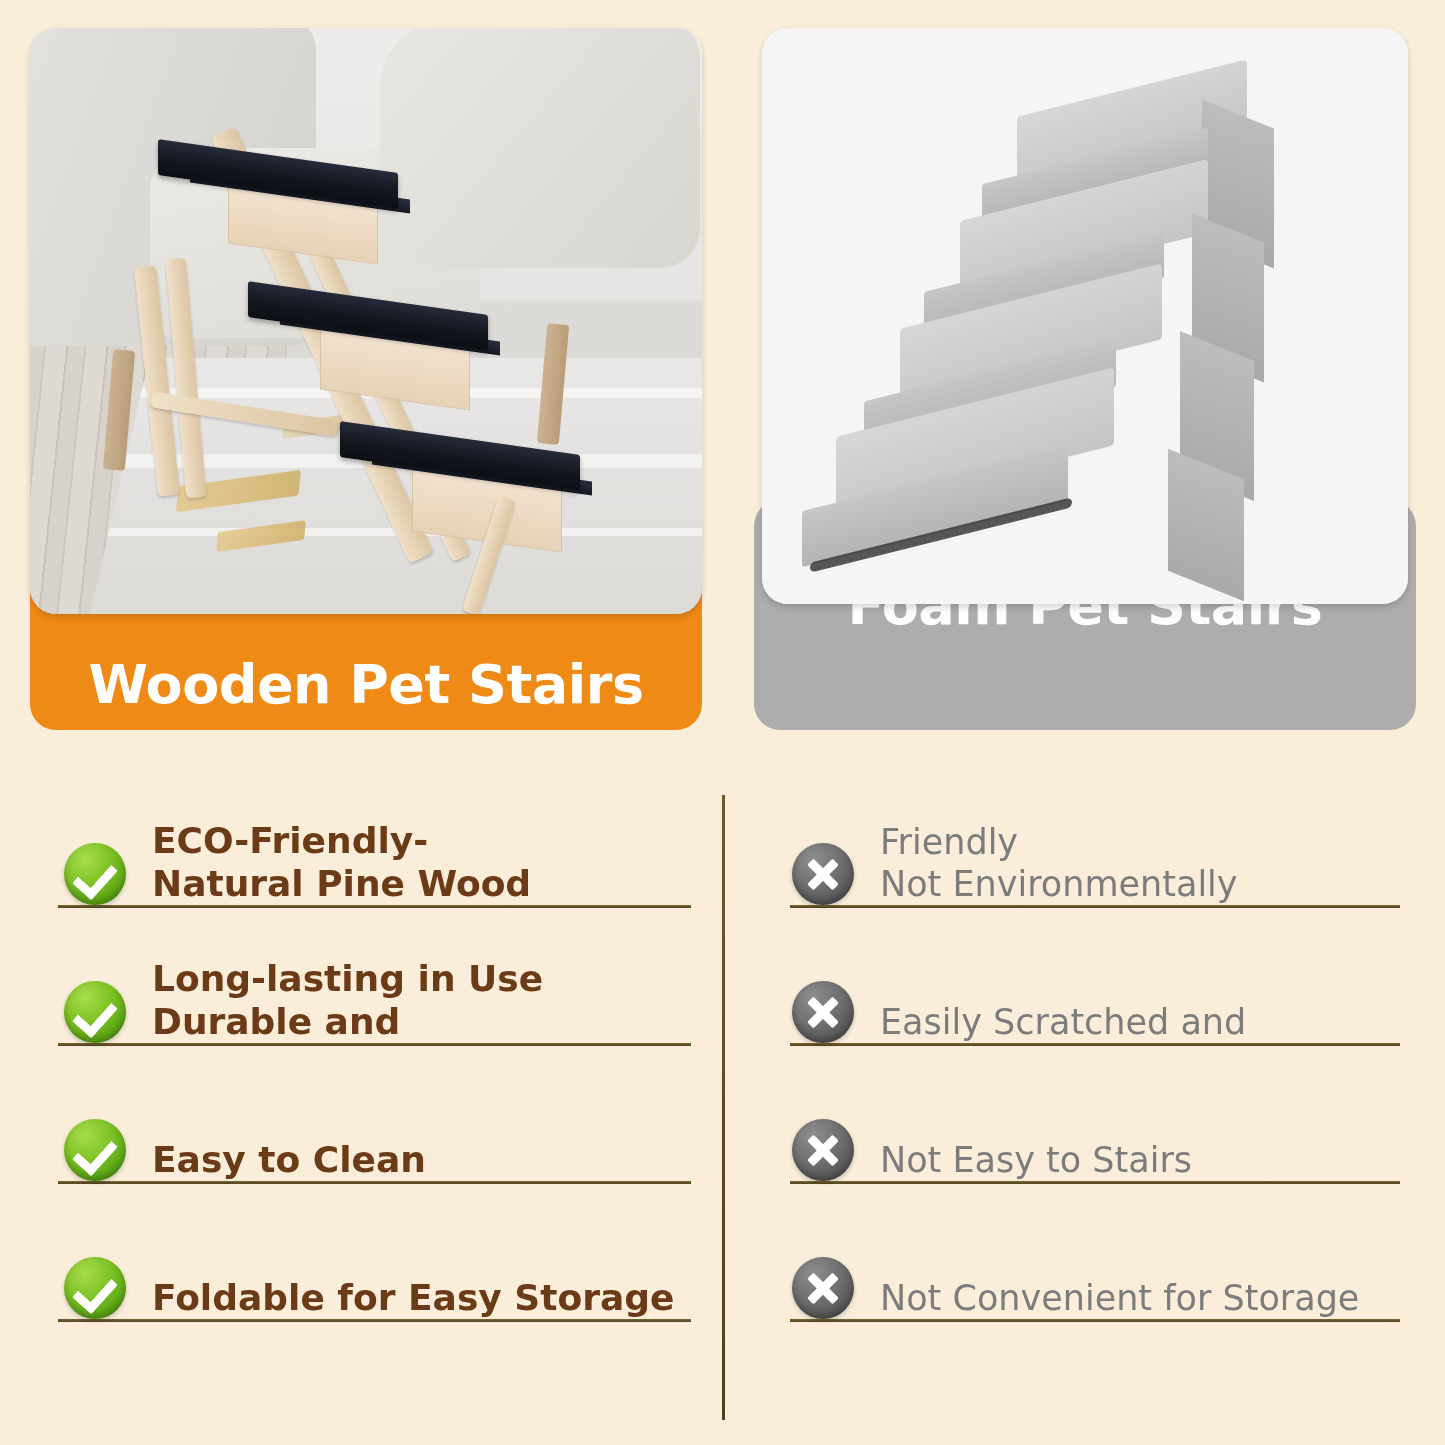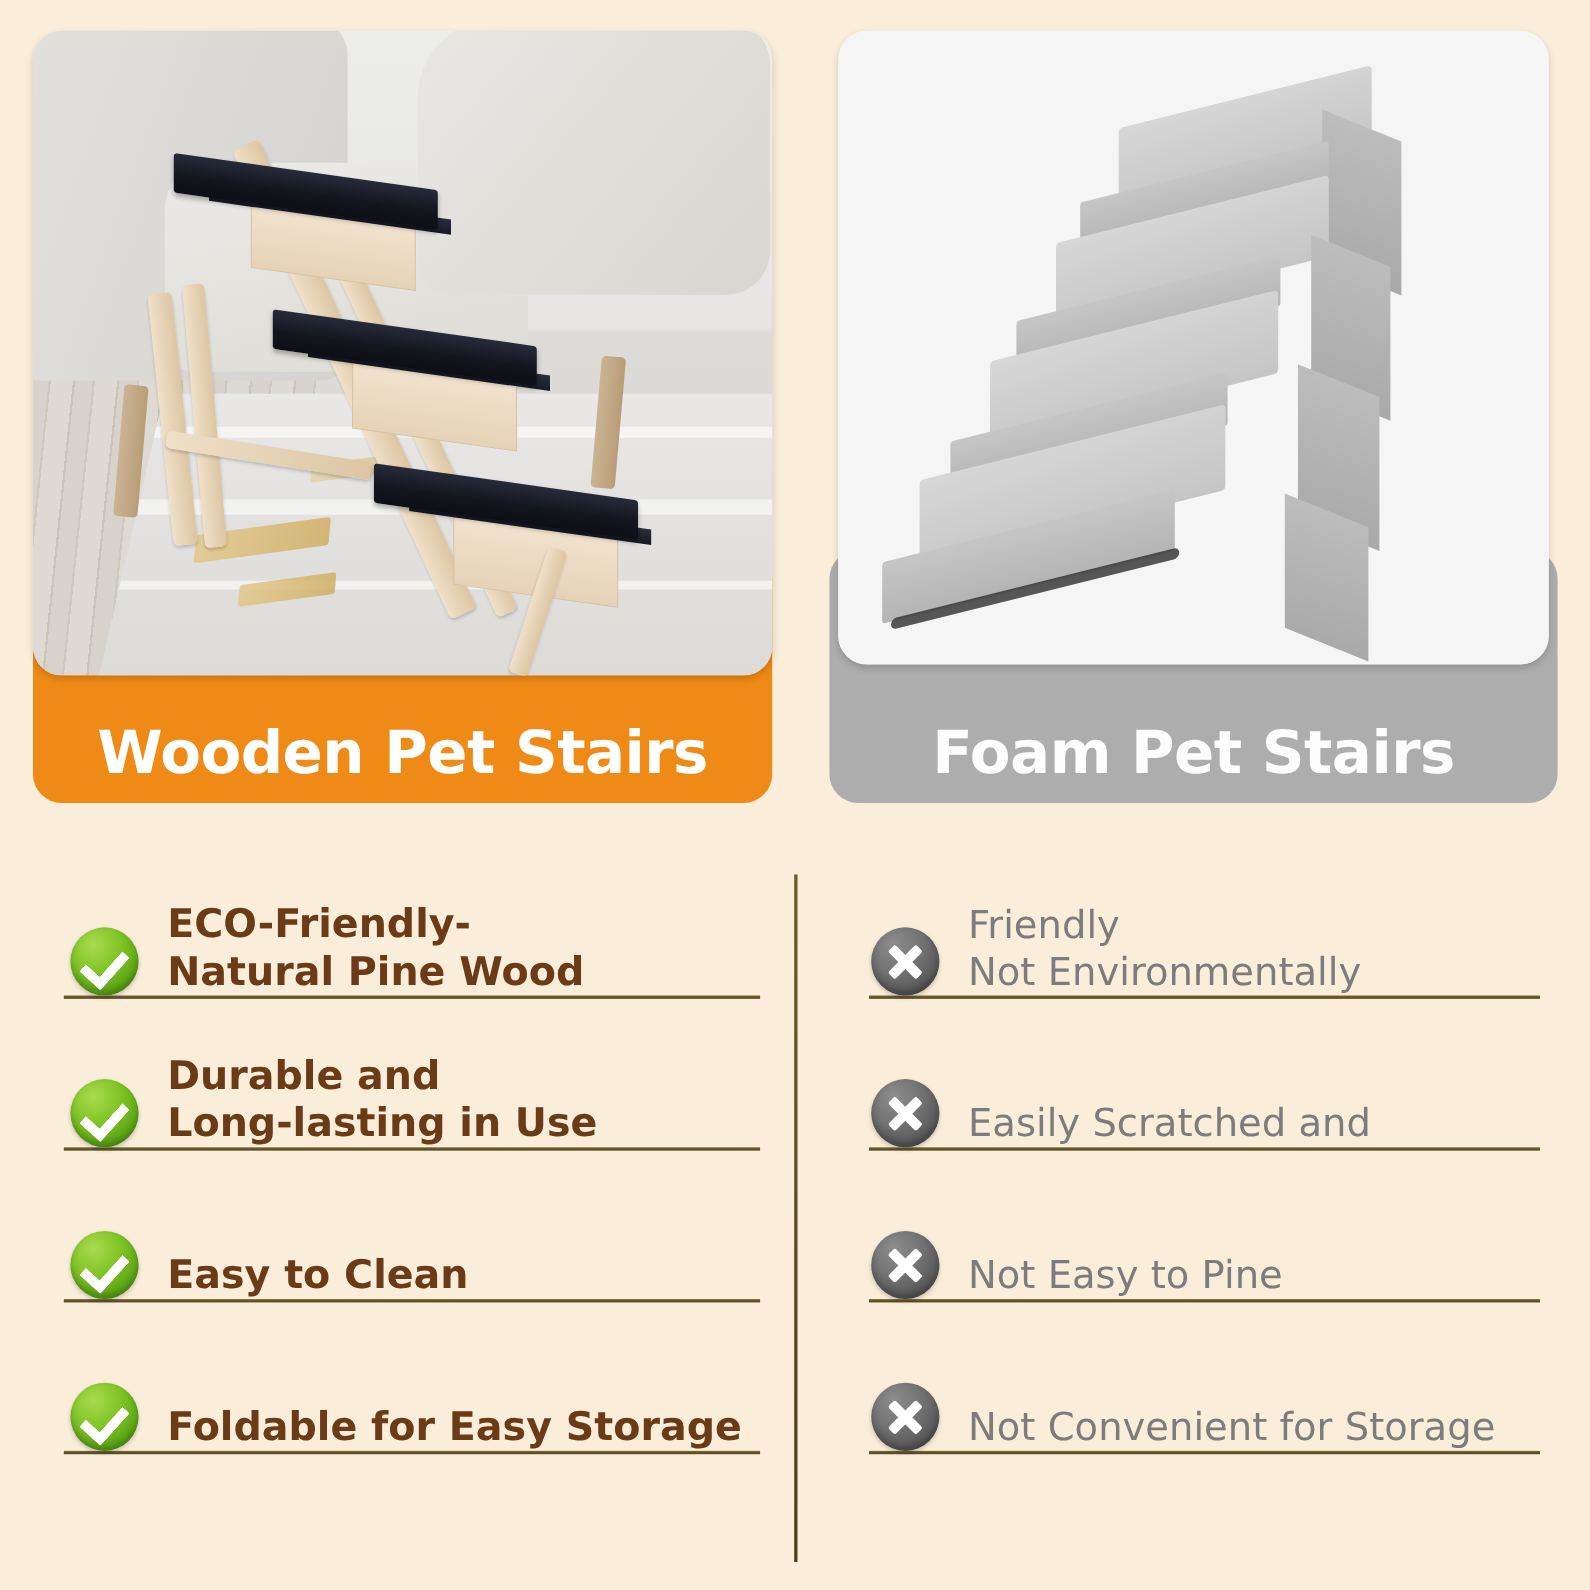--- a/index.html
+++ b/index.html
@@ -45,21 +45,21 @@
     width: 100%;
     height: 230px;
     border-radius: 26px;
     box-sizing: border-box;
     display: flex;
     align-items: flex-end;
     justify-content: center;
     padding-bottom: 18px;
   }
   .card.left  .card-banner { background: #f08a16; }
-  .card.right .card-banner { background: #adadad; }
+  .card.right .card-banner { background: #adadad; align-items: center; }
 
   .card-banner-label {
     font-family: "DejaVu Sans", sans-serif;
     font-weight: bold;
     font-size: 54px;
     color: #ffffff;
     letter-spacing: -0.5px;
     line-height: 1;
     white-space: nowrap;
   }
@@ -399,22 +399,22 @@
         <div class="feature-text">
           <div>ECO-Friendly-</div>
           <div>Natural Pine Wood</div>
         </div>
       </div>
       <div class="row-sep"></div>
 
       <div class="feature-row">
         <div class="badge check"></div>
         <div class="feature-text">
+          <div>Long-lasting in Use</div>
           <div>Durable and</div>
-          <div>Long-lasting in Use</div>
         </div>
       </div>
       <div class="row-sep"></div>
 
       <div class="feature-row">
         <div class="badge check"></div>
         <div class="feature-text">
           <div>Easy to Clean</div>
         </div>
       </div>
@@ -454,21 +454,21 @@
         </div>
       </div>
       <div class="row-sep"></div>
 
       <div class="feature-row">
         <div class="badge cross">
             <i class="x1"></i>
             <i class="x2"></i>
           </div>
         <div class="feature-text">
-          <div>Not Easy to Pine</div>
+          <div>Not Easy to Stairs</div>
         </div>
       </div>
       <div class="row-sep"></div>
 
       <div class="feature-row">
         <div class="badge cross">
             <i class="x1"></i>
             <i class="x2"></i>
           </div>
         <div class="feature-text">

